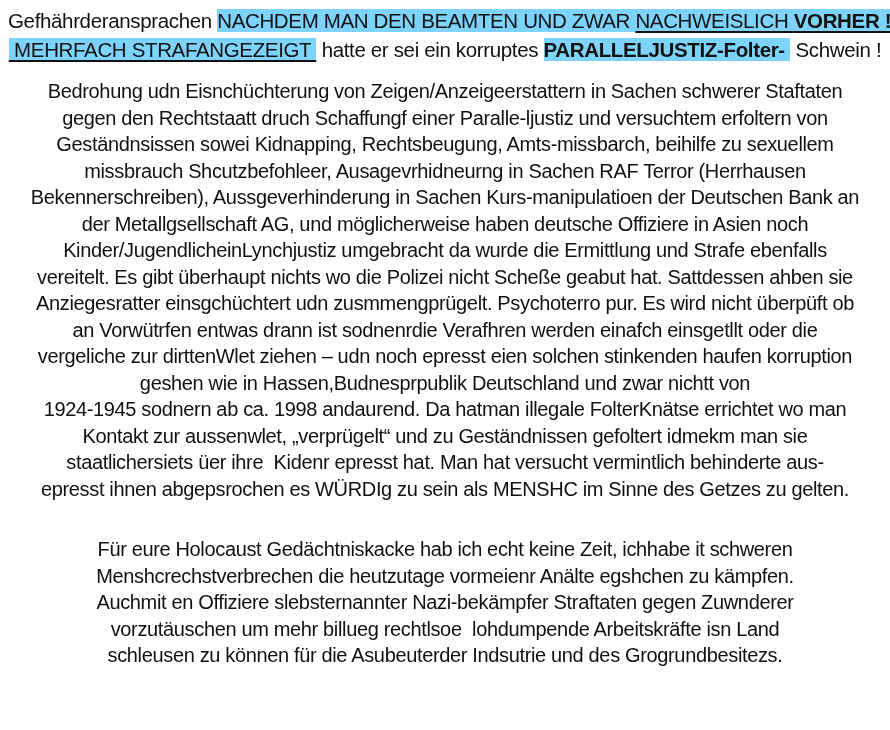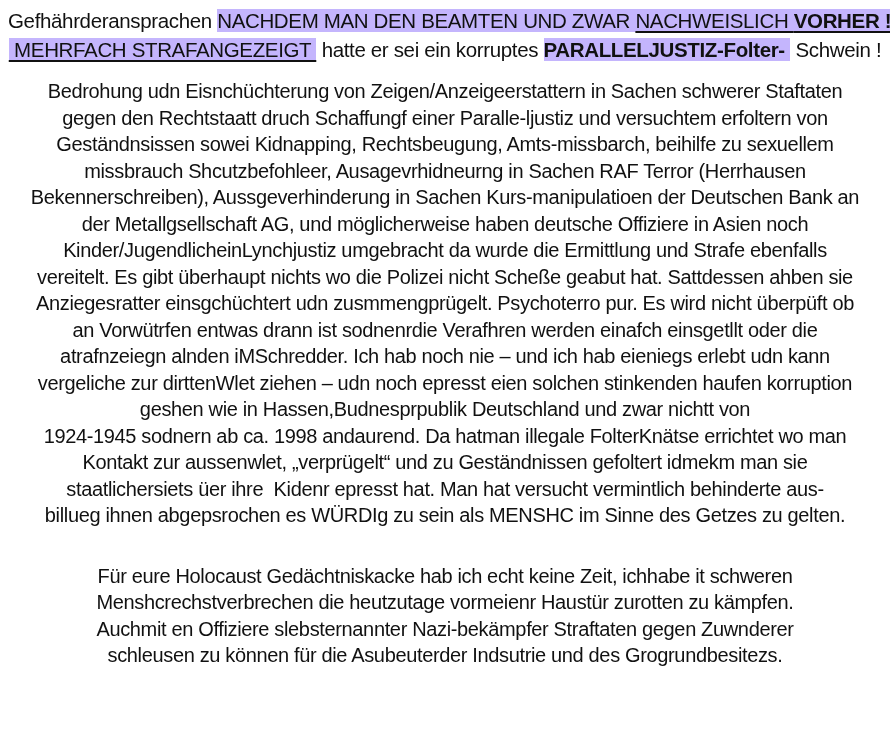--- a/index.html
+++ b/index.html
@@ -26,21 +26,21 @@
     line-height: 29px;
     white-space: pre;
   }
   .para { margin: 1px; }
   .para2-block { margin-bottom: 34px; }
   .line {
     font-size: 20px;
     line-height: 26.5px;
     white-space: pre;
   }
-  .hl { background: #c4b5fd; }
+  .hl { background: #7dd3fc; }
   .u  { text-decoration: underline; text-decoration-thickness: 1.5px; text-underline-offset: 3px; }
   .b  { font-weight: bold; }
 </style>
 </head>
 <body>
 
 <div class="doc">
 
   <div class="header-block">
     <div class="header-line"><span>Gefhährderansprachen </span><span class="hl">NACHDEM MAN DEN BEAMTEN UND ZWAR </span><span class="hl u">NACHWEISLICH </span><span class="hl u b">VORHER !!!</span></div>
@@ -51,29 +51,29 @@
     <div class="line">Bedrohung udn Eisnchüchterung von Zeigen/Anzeigeerstattern in Sachen schwerer Staftaten</div>
     <div class="line">gegen den Rechtstaatt druch Schaffungf einer Paralle-ljustiz und versuchtem erfoltern von</div>
     <div class="line">Geständnsissen sowei Kidnapping, Rechtsbeugung, Amts-missbarch, beihilfe zu sexuellem</div>
     <div class="line">missbrauch Shcutzbefohleer, Ausagevrhidneurng in Sachen RAF Terror (Herrhausen</div>
     <div class="line">Bekennerschreiben), Aussgeverhinderung in Sachen Kurs-manipulatioen der Deutschen Bank an</div>
     <div class="line">der Metallgsellschaft AG, und möglicherweise haben deutsche Offiziere in Asien noch</div>
     <div class="line">Kinder/JugendlicheinLynchjustiz umgebracht da wurde die Ermittlung und Strafe ebenfalls</div>
     <div class="line">vereitelt. Es gibt überhaupt nichts wo die Polizei nicht Scheße geabut hat. Sattdessen ahben sie</div>
     <div class="line">Anziegesratter einsgchüchtert udn zusmmengprügelt. Psychoterro pur. Es wird nicht überpüft ob</div>
     <div class="line">an Vorwütrfen entwas drann ist sodnenrdie Verafhren werden einafch einsgetllt oder die</div>
-    <div class="line">atrafnzeiegn alnden iMSchredder. Ich hab noch nie – und ich hab eieniegs erlebt udn kann</div>
     <div class="line">vergeliche zur dirttenWlet ziehen – udn noch epresst eien solchen stinkenden haufen korruption</div>
     <div class="line">geshen wie in Hassen,Budnesprpublik Deutschland und zwar nichtt von</div>
     <div class="line">1924-1945 sodnern ab ca. 1998 andaurend. Da hatman illegale FolterKnätse errichtet wo man</div>
     <div class="line">Kontakt zur aussenwlet, „verprügelt“ und zu Geständnissen gefoltert idmekm man sie</div>
     <div class="line">staatlichersiets üer ihre  Kidenr epresst hat. Man hat versucht vermintlich behinderte aus-</div>
-    <div class="line">billueg ihnen abgepsrochen es WÜRDIg zu sein als MENSHC im Sinne des Getzes zu gelten.</div>
+    <div class="line">epresst ihnen abgepsrochen es WÜRDIg zu sein als MENSHC im Sinne des Getzes zu gelten.</div>
   </div>
 
   <div class="para">
     <div class="line">Für eure Holocaust Gedächtniskacke hab ich echt keine Zeit, ichhabe it schweren</div>
-    <div class="line">Menshcrechstverbrechen die heutzutage vormeienr Haustür zurotten zu kämpfen.</div>
+    <div class="line">Menshcrechstverbrechen die heutzutage vormeienr Anälte egshchen zu kämpfen.</div>
     <div class="line">Auchmit en Offiziere slebsternannter Nazi-bekämpfer Straftaten gegen Zuwnderer</div>
+    <div class="line">vorzutäuschen um mehr billueg rechtlsoe  lohdumpende Arbeitskräfte isn Land</div>
     <div class="line">schleusen zu können für die Asubeuterder Indsutrie und des Grogrundbesitezs.</div>
   </div>
 
 </div>
 
 </body></html>

